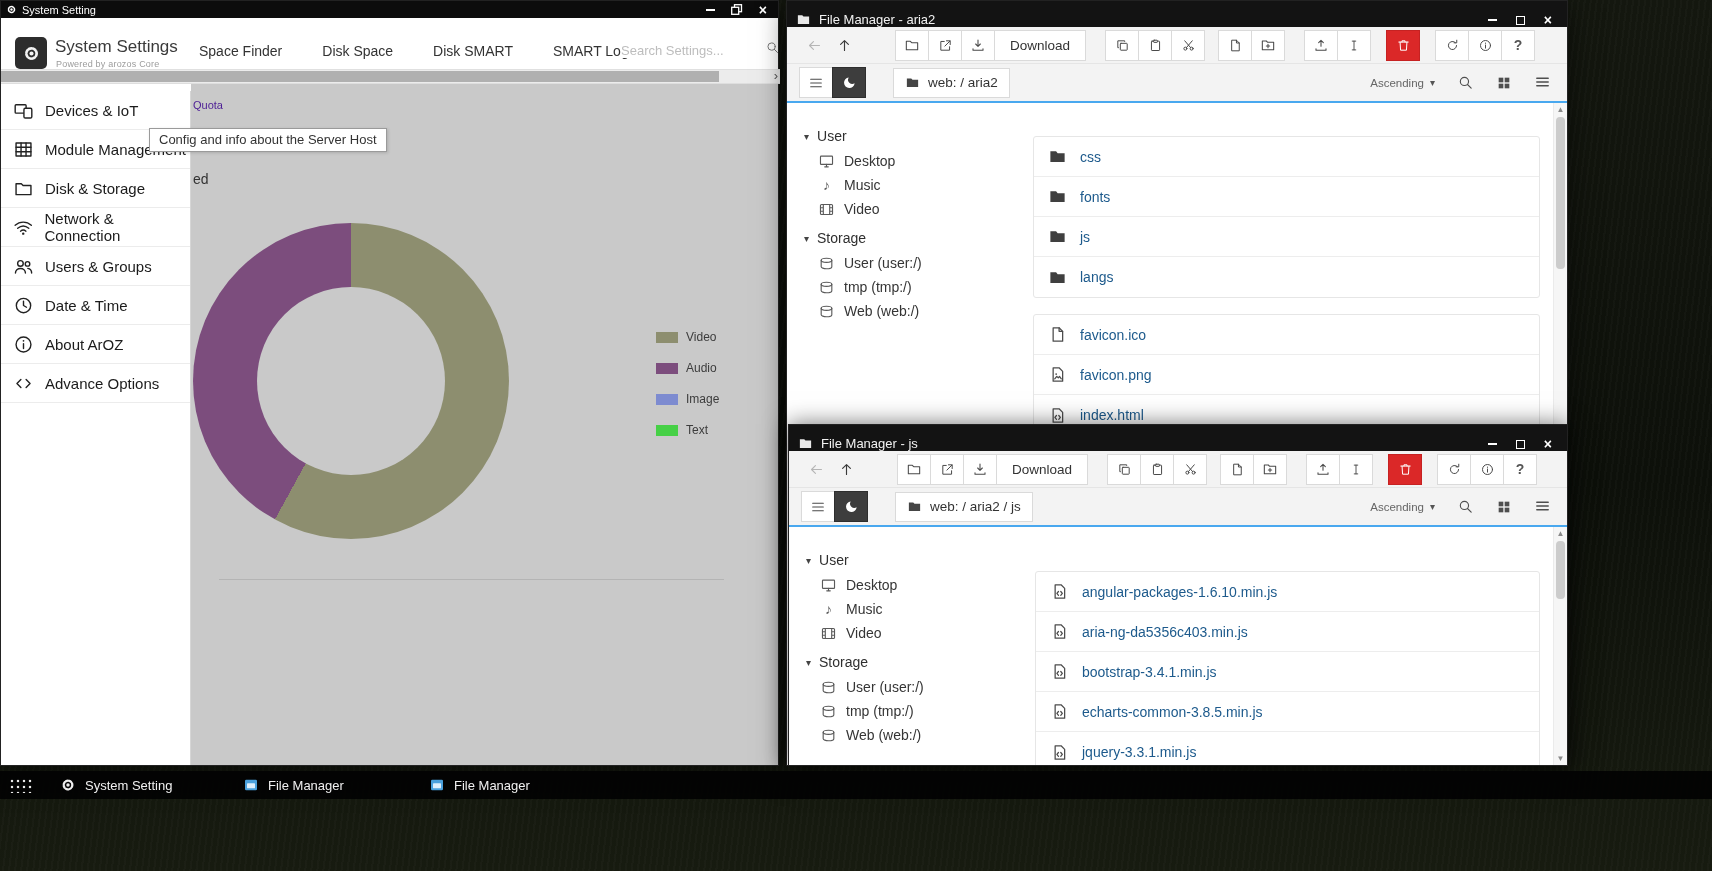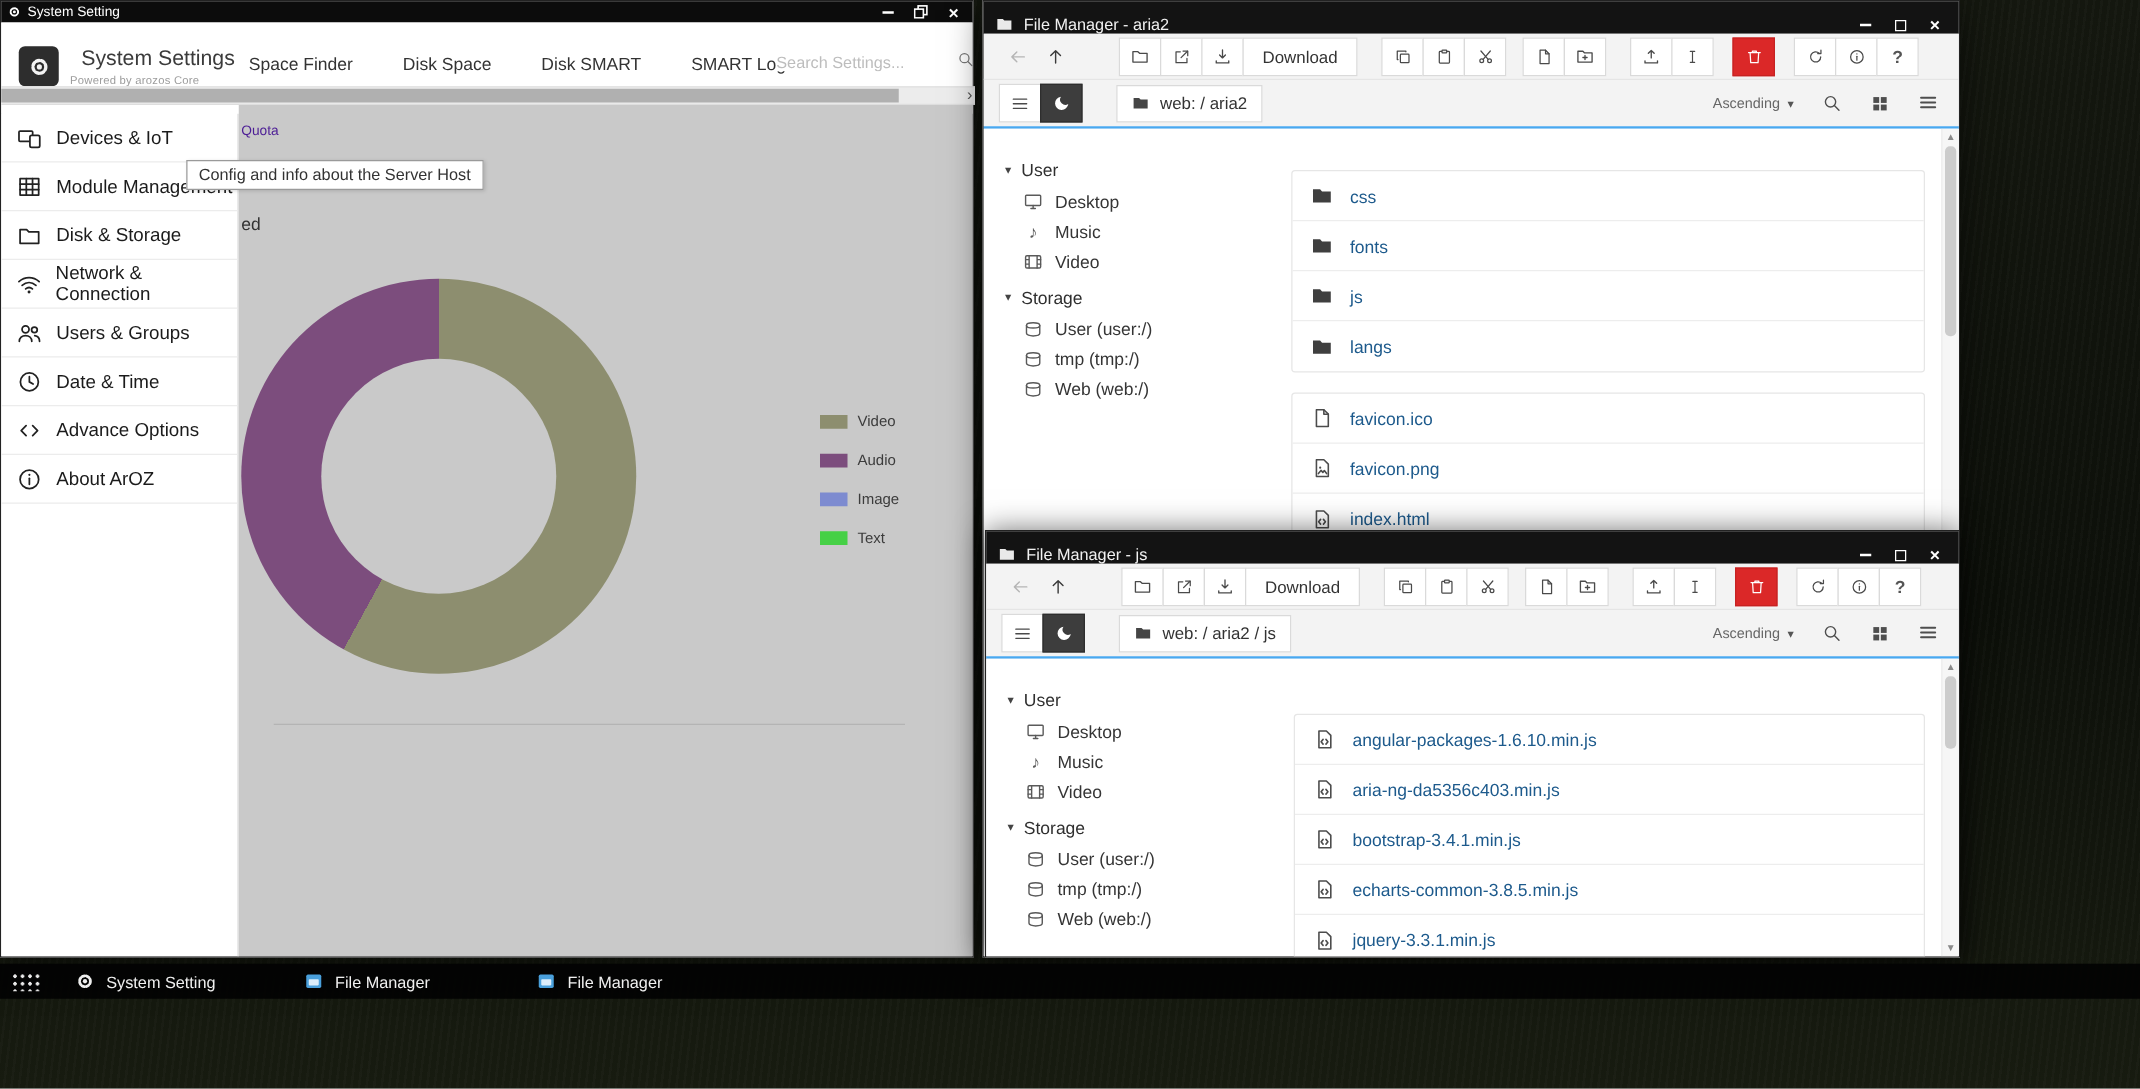--- a/index.html
+++ b/index.html
@@ -16,21 +16,21 @@
 
   
   #win-settings { left:0; top:0; width:779px; height:766px; }
   .ss-titlebar { position:absolute; left:0; top:0; right:0; height:17px; background:#0c0c0c; display:flex; align-items:center; padding:0 5px; color:#fff; }
   .ss-titlebar .t-title { font-size:11px; margin-left:5px; }
   .t-controls { margin-left:auto; display:flex; align-items:center; gap:16px; padding-right:6px; }
   .glyph-min { width:9px; height:2px; background:#fff; }
   .glyph-close { color:#fff; font-size:14px; font-weight:bold; line-height:1; }
   .ss-header { position:absolute; left:0; top:17px; right:0; height:73px; background:#fff; }
   .ss-logo { position:absolute; left:14px; top:19px; width:32px; height:32px; background:#2d2d2d; border-radius:5px; color:#f3f3f3; display:flex; align-items:center; justify-content:center; }
-  .ss-appname { position:absolute; left:64px; top:19px; font-size:17px; color:#3b3b3b; }
+  .ss-appname { position:absolute; left:54px; top:19px; font-size:17px; color:#3b3b3b; }
   .ss-tagline { position:absolute; left:55px; top:41px; font-size:9px; color:#9c9c9c; letter-spacing:.2px; }
   .ss-tabs { position:absolute; left:178px; top:19px; height:28px; display:flex; align-items:center; }
   .ss-tab { padding:0 20px; font-size:14px; color:#333; cursor:default; white-space:nowrap; }
   .ss-search { position:absolute; left:620px; top:23px; }
   .ss-search input { border:none; outline:none; font-size:13px; width:128px; color:#333; font-family:"Liberation Sans",sans-serif; }
   .ss-search input::placeholder { color:#bdbdbd; }
   .ss-headsearch { position:absolute; left:764px; top:22px; color:#777; }
   .ss-hscroll { position:absolute; left:0; top:68px; width:779px; height:15px; background:#ececec; border-top:1px solid #e0e0e0; border-bottom:1px solid #dedede; }
   .ss-hthumb { position:absolute; left:0; top:1px; width:718px; height:11px; background:#b0b0b0; }
   .ss-harrow { position:absolute; right:2px; top:-2px; color:#555; font-size:13px; }
@@ -193,32 +193,32 @@
       </div>
       <div class="ss-item">
         <svg class="ic ic-wrap" viewBox="0 0 24 24">
             <circle cx="12" cy="12" r="8.2"></circle>
             <path d="M12 7.2v4.8l3.4 2"></path>
           </svg>
         <span class="lbl">Date &amp; Time</span>
       </div>
       <div class="ss-item">
         <svg class="ic ic-wrap" viewBox="0 0 24 24">
-            <path d="M9 7.5L4.5 12 9 16.5"></path>
-            <path d="M15 7.5l4.5 4.5L15 16.5"></path>
-          </svg>
-        <span class="lbl">Advance Options</span>
-      </div>
-      <div class="ss-item">
-        <svg class="ic ic-wrap" viewBox="0 0 24 24">
             <circle cx="12" cy="12" r="8.5"></circle>
             <path d="M12 11v5.5"></path>
             <circle cx="12" cy="7.8" r="1" fill="currentColor" stroke="none"></circle>
           </svg>
         <span class="lbl">About ArOZ</span>
+      </div>
+      <div class="ss-item">
+        <svg class="ic ic-wrap" viewBox="0 0 24 24">
+            <path d="M9 7.5L4.5 12 9 16.5"></path>
+            <path d="M15 7.5l4.5 4.5L15 16.5"></path>
+          </svg>
+        <span class="lbl">Advance Options</span>
       </div>
     </div>
 
     <div class="ss-content">
       <div class="ss-clip-heading">Quota</div>
       <div class="ss-clip-label">ed</div>
       <div class="donut" style="background: conic-gradient(rgb(141, 142, 111) 0deg, rgb(141, 142, 111) 208.8deg, rgb(124, 77, 125) 208.8deg, rgb(124, 77, 125) 360deg);"></div>
       <div class="legend">
         <div class="legend-row">
           <span class="legend-swatch" style="background: rgb(141, 142, 111);"></span>

